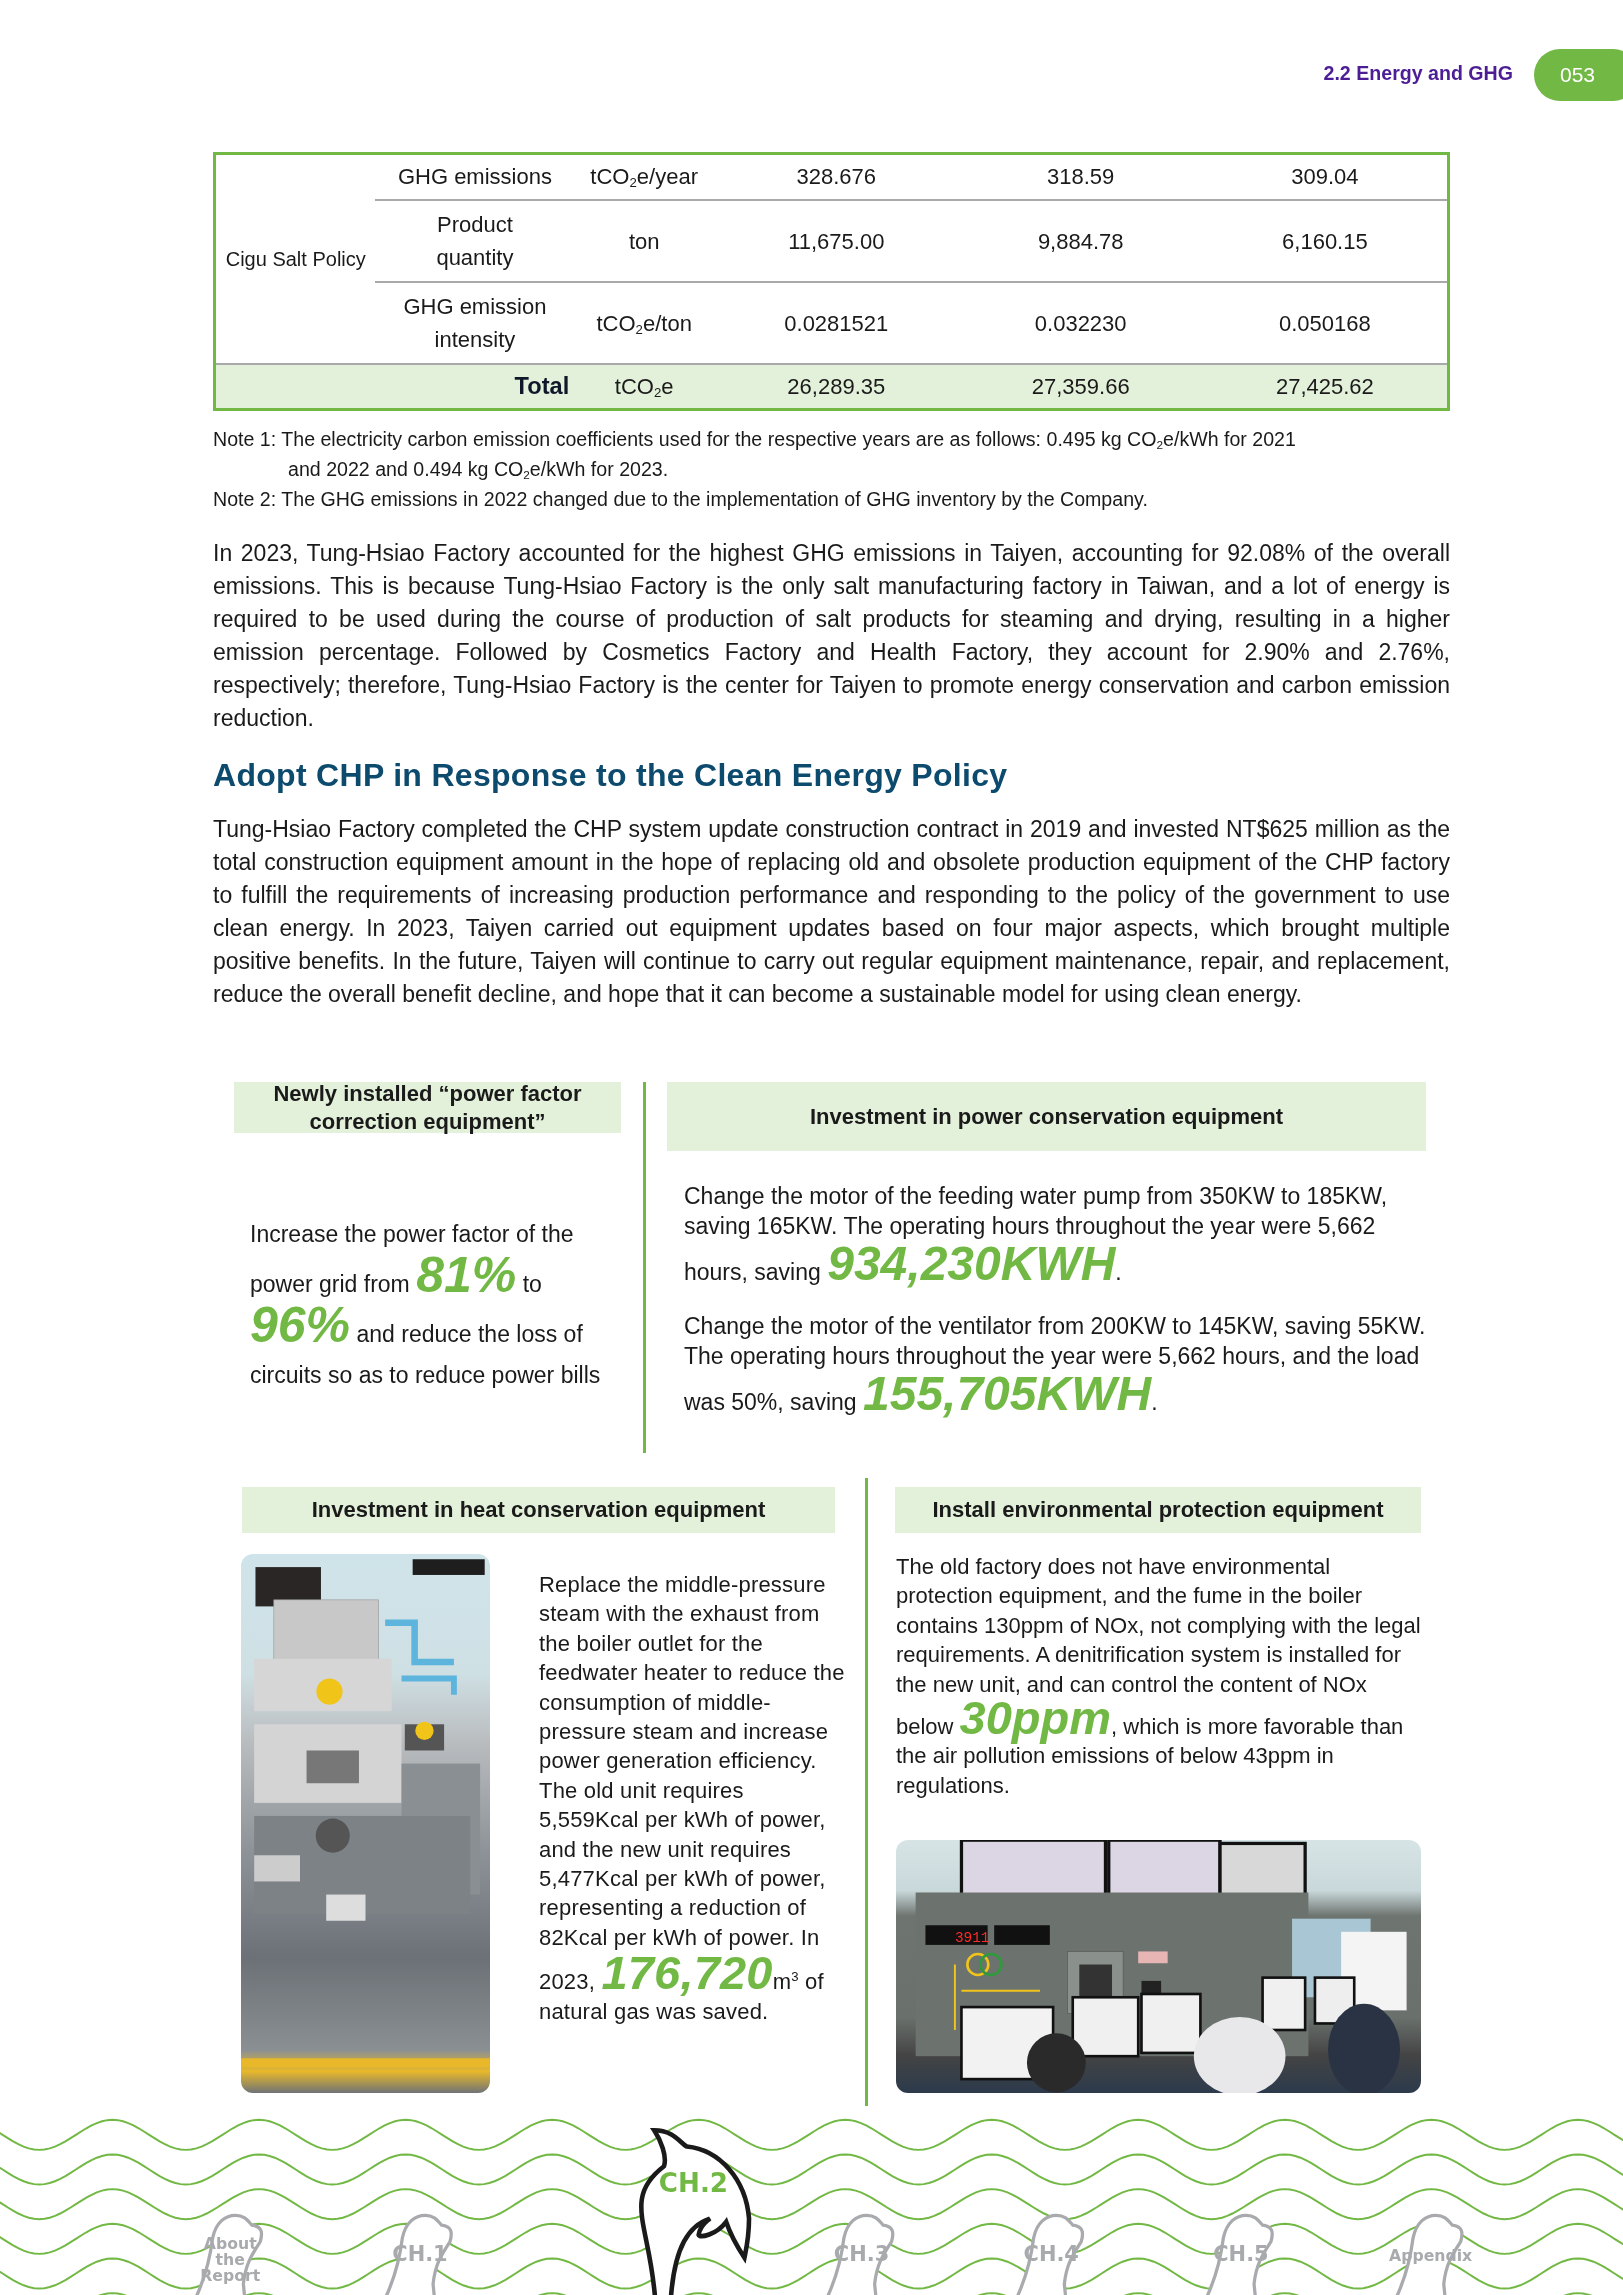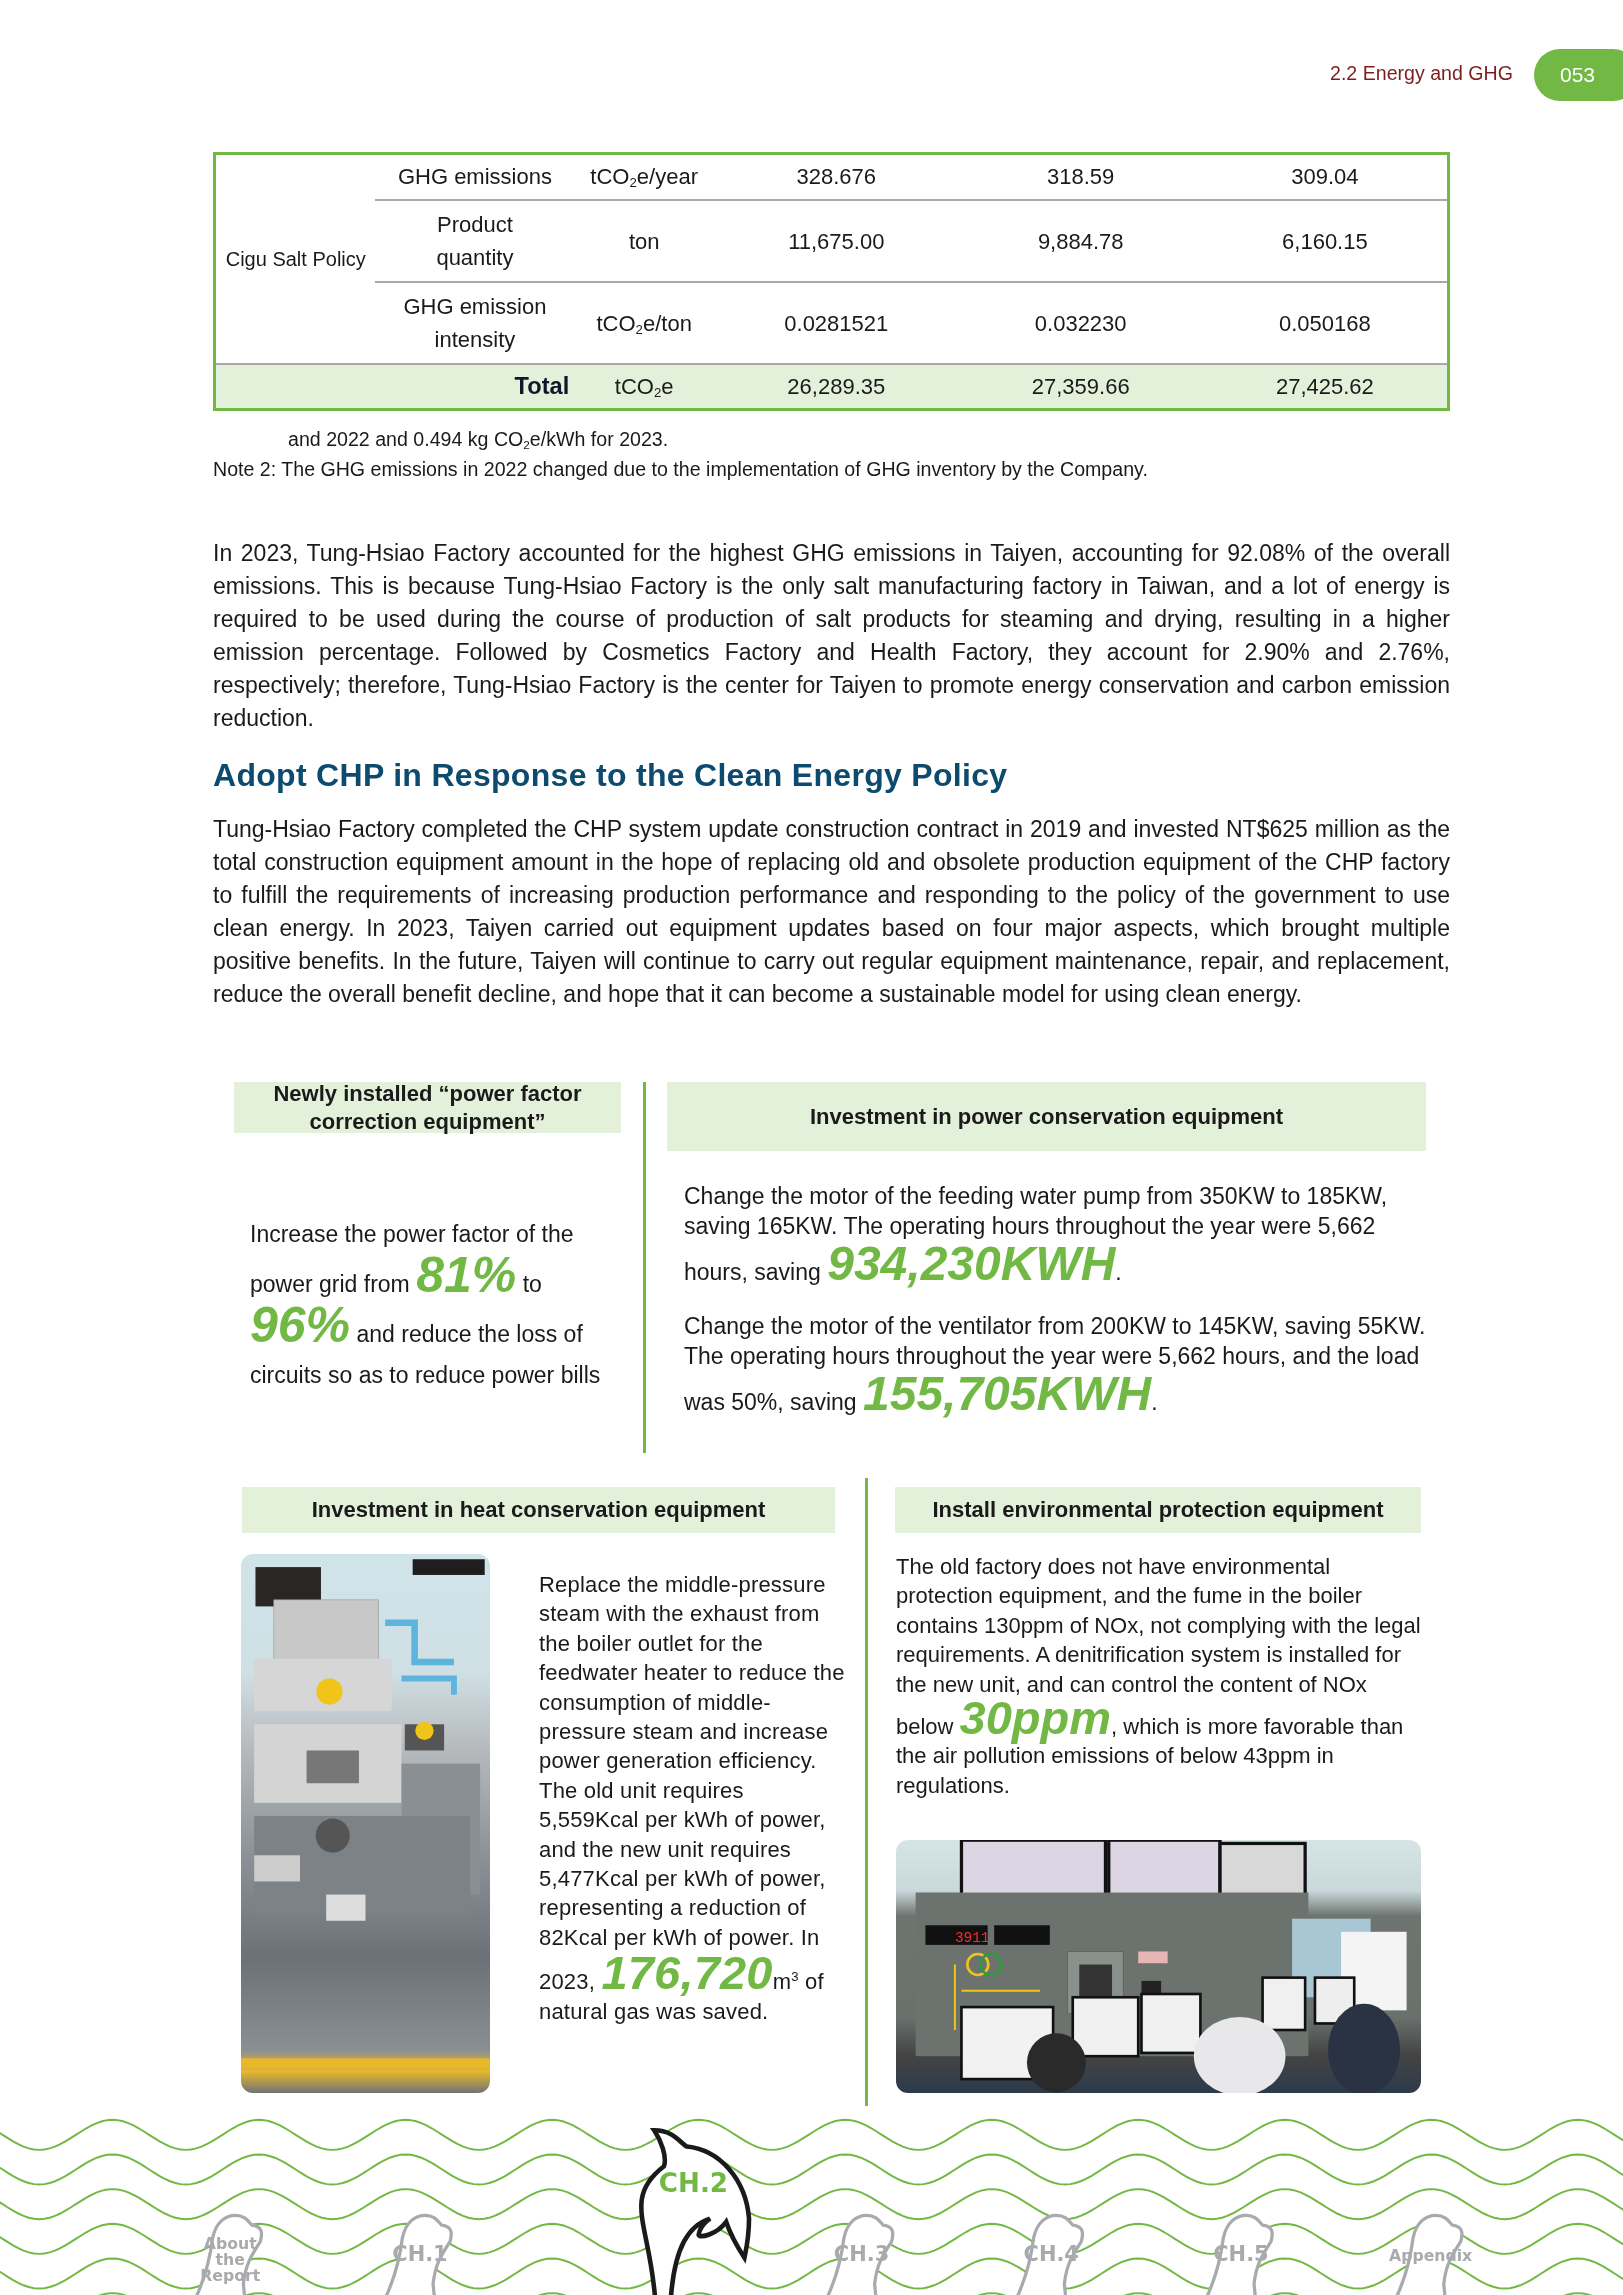--- a/index.html
+++ b/index.html
@@ -3,21 +3,21 @@
 <meta charset="utf-8">
 <style>
   html, body { margin: 0; padding: 0; }
   body {
     width: 1623px; height: 2295px; position: relative; overflow: hidden;
     background: #ffffff; color: #1a1a1a;
     font-family: "Liberation Sans", sans-serif;
   }
 
   
-  .section-title { position: absolute; right: 110px; top: 62px; font-size: 19.6px; font-weight: normal; color: #7f1d1d; }
+  .section-title { position: absolute; right: 110px; top: 62px; font-size: 19.6px; font-weight: bold; color: #4c1d95; }
   .page-pill { position: absolute; left: 1534px; top: 49px; width: 105px; height: 52px; border-radius: 26px; background: #72b844; color: #fff; font-size: 21px; line-height: 52px; padding-left: 26px; box-sizing: border-box; }
 
   
   .ghg-table { position: absolute; left: 213px; top: 152px; width: 1237px; border: 3.3px solid #72b844; border-collapse: collapse; }
   .ghg-table td { font-size: 22px; text-align: center; vertical-align: middle; padding: 0 5.2px; color: #1a1a1a; }
   .ghg-table tr.r1 td { height: 44px; }
   .ghg-table tr.r2 td, .ghg-table tr.r3 td { height: 80px; line-height: 33px; }
   .ghg-table tr.sep td.b { border-top: 2.6px solid #a9a9a9; }
   .ghg-table tr.total td { background: #e3f0da; height: 43px; border-top: 2.6px solid #a9a9a9; }
   .ghg-table .total-label { color: #0f172a; font-weight: bold; font-size: 23.6px; text-align: right; }
@@ -75,20 +75,21 @@
     <td colspan="2" class="total-label">Total</td>
     <td><span>tCO</span><sub>2</sub><span>e</span></td>
     <td>26,289.35</td>
     <td>27,359.66</td>
     <td>27,425.62</td>
   </tr>
 </tbody>
   </table>
 
 <div class="notes">
+  <div><span>Note 1: The electricity carbon emission coefficients used for the respective years are as follows: 0.495 kg CO</span><sub>2</sub><span>e/kWh for 2021</span></div>
   <div class="indent"><span>and 2022 and 0.494 kg CO</span><sub>2</sub><span>e/kWh for 2023.</span></div>
   <div>Note 2: The GHG emissions in 2022 changed due to the implementation of GHG inventory by the Company.</div>
 </div>
 
 <div class="para" style="top:537px">In 2023, Tung-Hsiao Factory accounted for the highest GHG emissions in Taiyen, accounting for 92.08% of the overall emissions. This is because Tung-Hsiao Factory is the only salt manufacturing factory in Taiwan, and a lot of energy is required to be used during the course of production of salt products for steaming and drying, resulting in a higher emission percentage. Followed by Cosmetics Factory and Health Factory, they account for 2.90% and 2.76%, respectively; therefore, Tung-Hsiao Factory is the center for Taiyen to promote energy conservation and carbon emission reduction.</div>
 
 <div class="h2">Adopt CHP in Response to the Clean Energy Policy</div>
 <div class="para" style="top:813px">Tung-Hsiao Factory completed the CHP system update construction contract in 2019 and invested NT$625 million as the total construction equipment amount in the hope of replacing old and obsolete production equipment of the CHP factory to fulfill the requirements of increasing production performance and responding to the policy of the government to use clean energy. In 2023, Taiyen carried out equipment updates based on four major aspects, which brought multiple positive benefits. In the future, Taiyen will continue to carry out regular equipment maintenance, repair, and replacement, reduce the overall benefit decline, and hope that it can become a sustainable model for using clean energy.</div>
 
 <div class="box-head" style="left:234px; top:1082px; width:387px; height:51px;">Newly installed “power factor correction equipment”</div>

